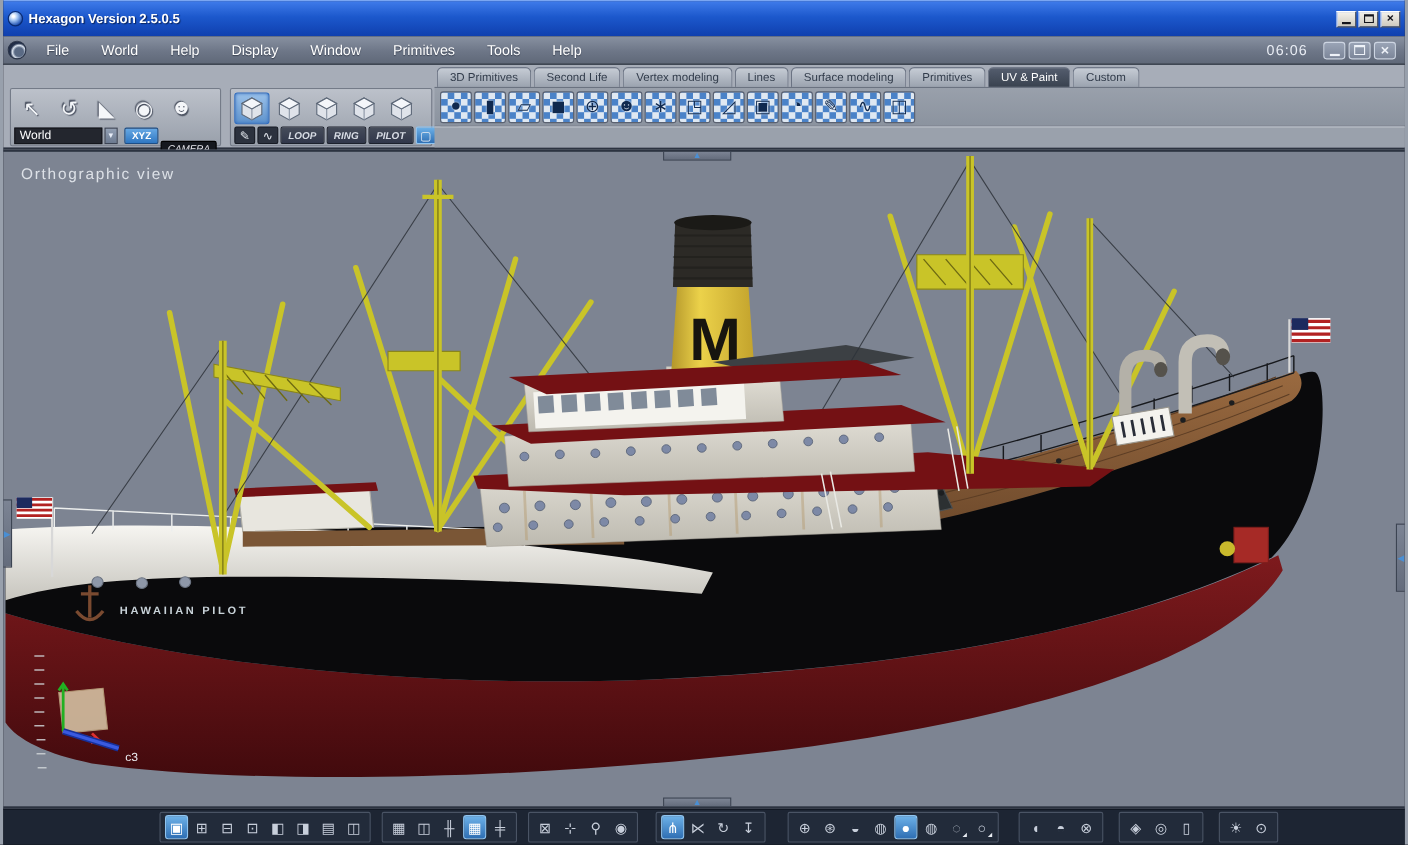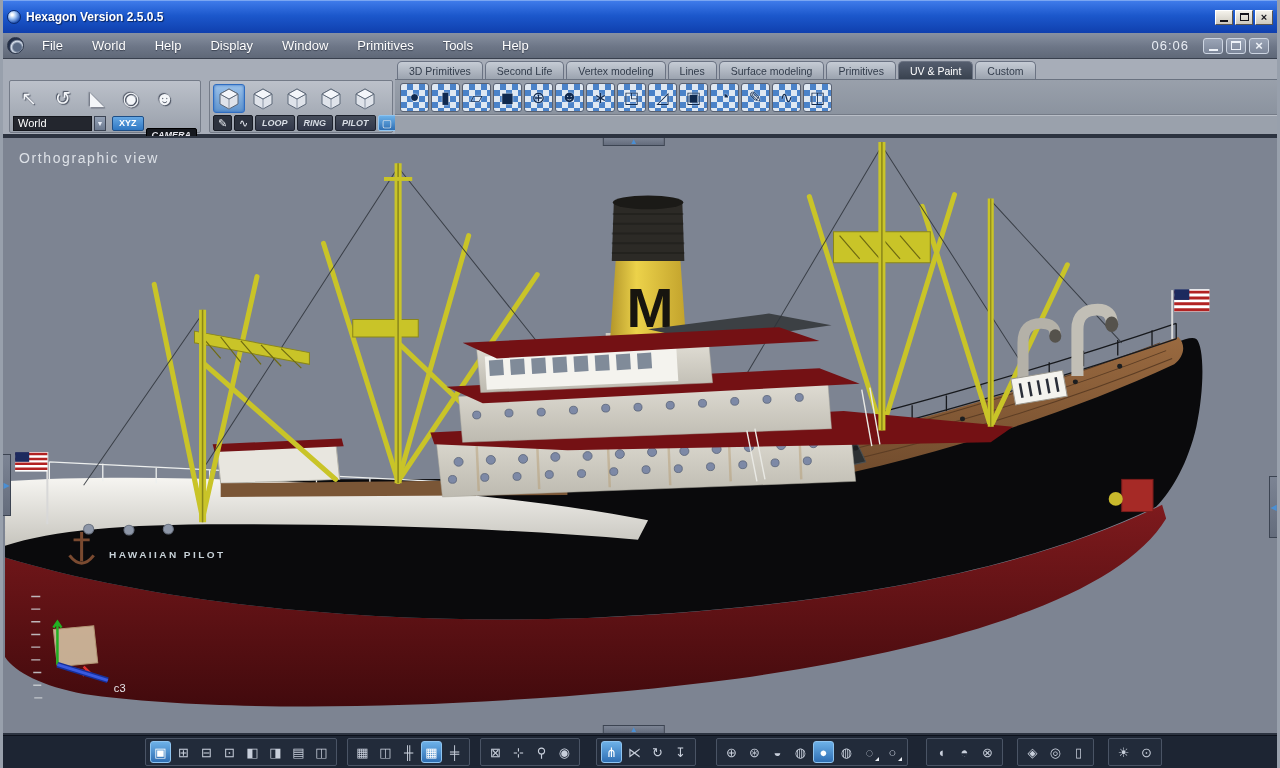--- a/index.html
+++ b/index.html
@@ -59,21 +59,21 @@
     box-shadow:0 0 3px #2e6cc0 inset; }
   .world-box { width:98px; height:15px; background:#23262e; color:#fff; font-size:11px;
     padding:0 4px; display:flex; align-items:center; border:1px solid #14161c; cursor:pointer; }
   .world-arrow { width:15px; height:15px; background:linear-gradient(180deg,#93a0b4,#6c7a90);
     border:1px solid #3c4454; color:#e8eef8; font-size:7px; display:flex; align-items:center;
     justify-content:center; cursor:pointer; }
   .xyz-btn { height:15px; margin-left:4px; padding:0 6px; background:linear-gradient(180deg,#66a8e4,#2f77c2);
     border:1px solid #1d4e86; border-radius:2px; color:#fff; font-size:9px; font-weight:bold;
     display:flex; align-items:center; cursor:pointer; }
   .camera-btn { height:15px; padding:0 5px; background:#15181e; border:1px solid #000;
-    border-radius:2px; color:#e8e8ee; font-size:9px; font-weight:bold; font-style:italic;
+    border-radius:2px; color:#e8e8ee; font-size:9px; font-weight:normal; font-style:italic;
     display:flex; align-items:center; cursor:pointer;margin-top:24px; }
   .minibtn { width:19px; height:16px; background:#2c323e; border:1px solid #171b24; border-radius:2px;
     color:#e6eaf0; font-size:11px; display:flex; align-items:center; justify-content:center; cursor:pointer; }
   .minibtn.active { background:linear-gradient(180deg,#6db1e8,#2f6fb4); border-color:#8fc4f0; }
   .seltextbtn { height:16px; padding:0 6px; background:linear-gradient(180deg,#454c5a,#31374a);
     border:1px solid #1c212c; border-radius:2px; color:#d7dce4; font-size:9px; font-weight:bold;
     display:flex; align-items:center; cursor:pointer;font-style:italic; }
 
   .right-tools { flex:1; display:flex; flex-direction:column; }
   .tabs { height:20px; display:flex; align-items:flex-end; gap:2px; padding-left:2px; }

